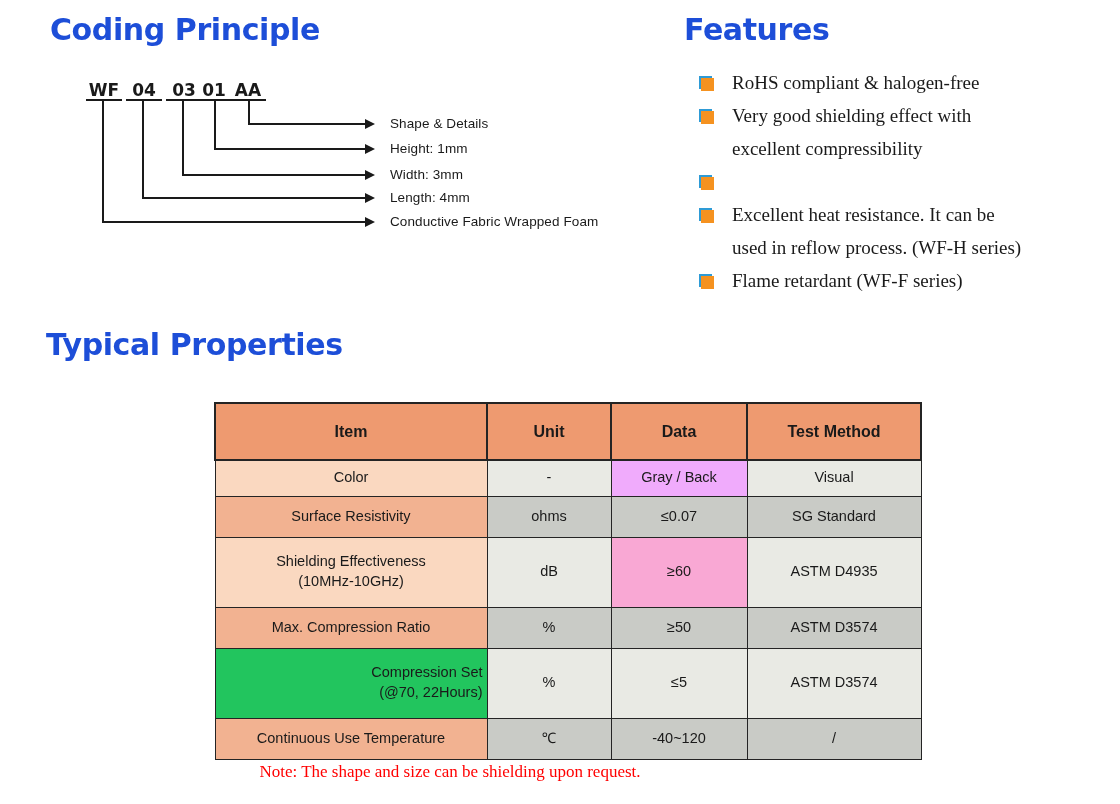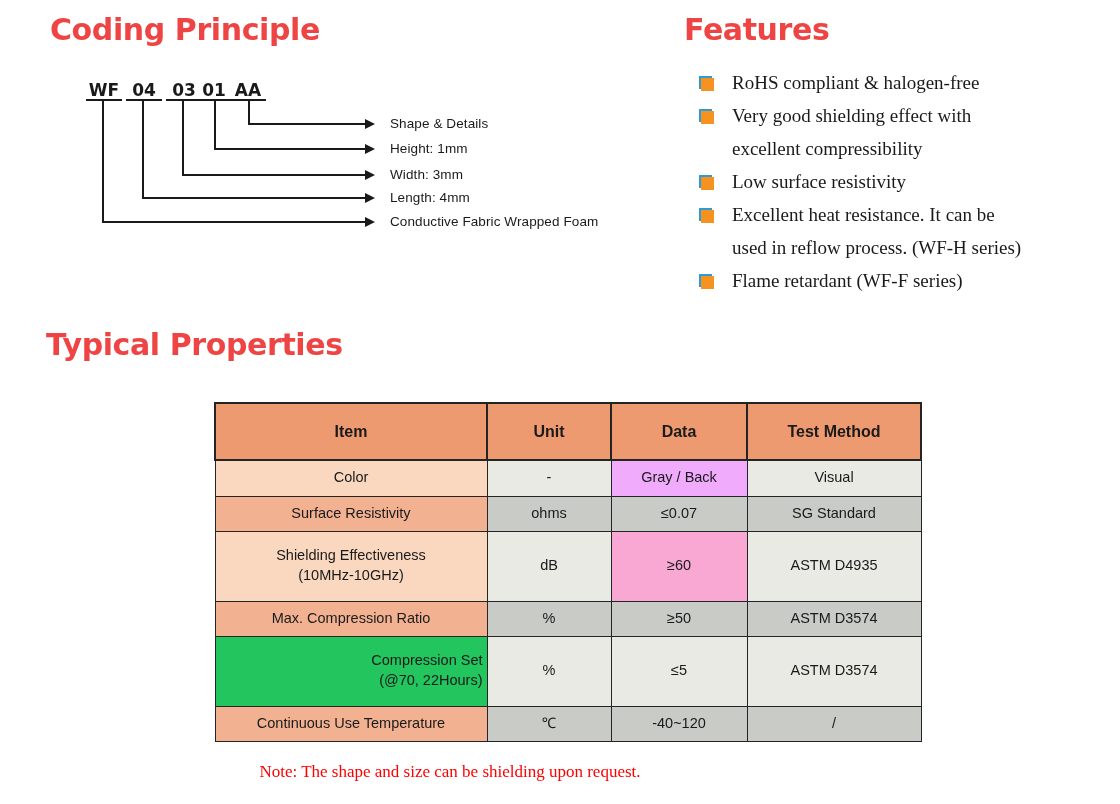--- a/index.html
+++ b/index.html
@@ -16,21 +16,21 @@
     overflow: hidden;
   }
 
   
   .h-title {
     position: absolute;
     font-family: "DejaVu Sans", sans-serif;
     font-weight: bold;
     font-size: 30px;
     letter-spacing: -0.4px;
-    color: #ef4444;
+    color: #1d4ed8;
     white-space: nowrap;
   }
   #coding-title  { left: 50px;  top: 12px; }
   #features-title{ left: 684px; top: 12px; }
   #props-title   { left: 46px;  top: 327px; }
 
   
   #coding-diagram {
     position: absolute;
     left: 0; top: 0;
@@ -136,21 +136,21 @@
     font-weight: bold;
     font-size: 16px;
     height: 47px;
     border-width: 2px;
   }
   .col-item   { width: 272px; }
   .col-unit   { width: 124px; }
   .col-data   { width: 136px; }
   .col-method { width: 174px; }
   .r-h1 { height: 36px; }
-  .r-h2 { height: 35px; }
+  .r-h2 { height: 41px; }
   .r-h3 { height: 70px; }
 
   
   #note {
     position: absolute;
     left: 0;
     top: 762px;
     width: 900px;
     text-align: center;
     font-family: "Liberation Serif", serif;
@@ -232,21 +232,20 @@
 excellent compressibility</div>
   </div>
 
   <div class="feature-row">
     <div class="bullet-wrap">
       <div class="bullet-icon">
         <div class="back" style="background: rgb(46, 155, 214);"></div>
           <div class="front" style="background: rgb(245, 146, 32);"></div>
       </div>
     </div>
-    <div class="feature-text">Low surface resistivity</div>
   </div>
 
   <div class="feature-row">
     <div class="bullet-wrap">
       <div class="bullet-icon">
         <div class="back" style="background: rgb(46, 155, 214);"></div>
           <div class="front" style="background: rgb(245, 146, 32);"></div>
       </div>
     </div>
     <div class="feature-text">Excellent heat resistance. It can be

